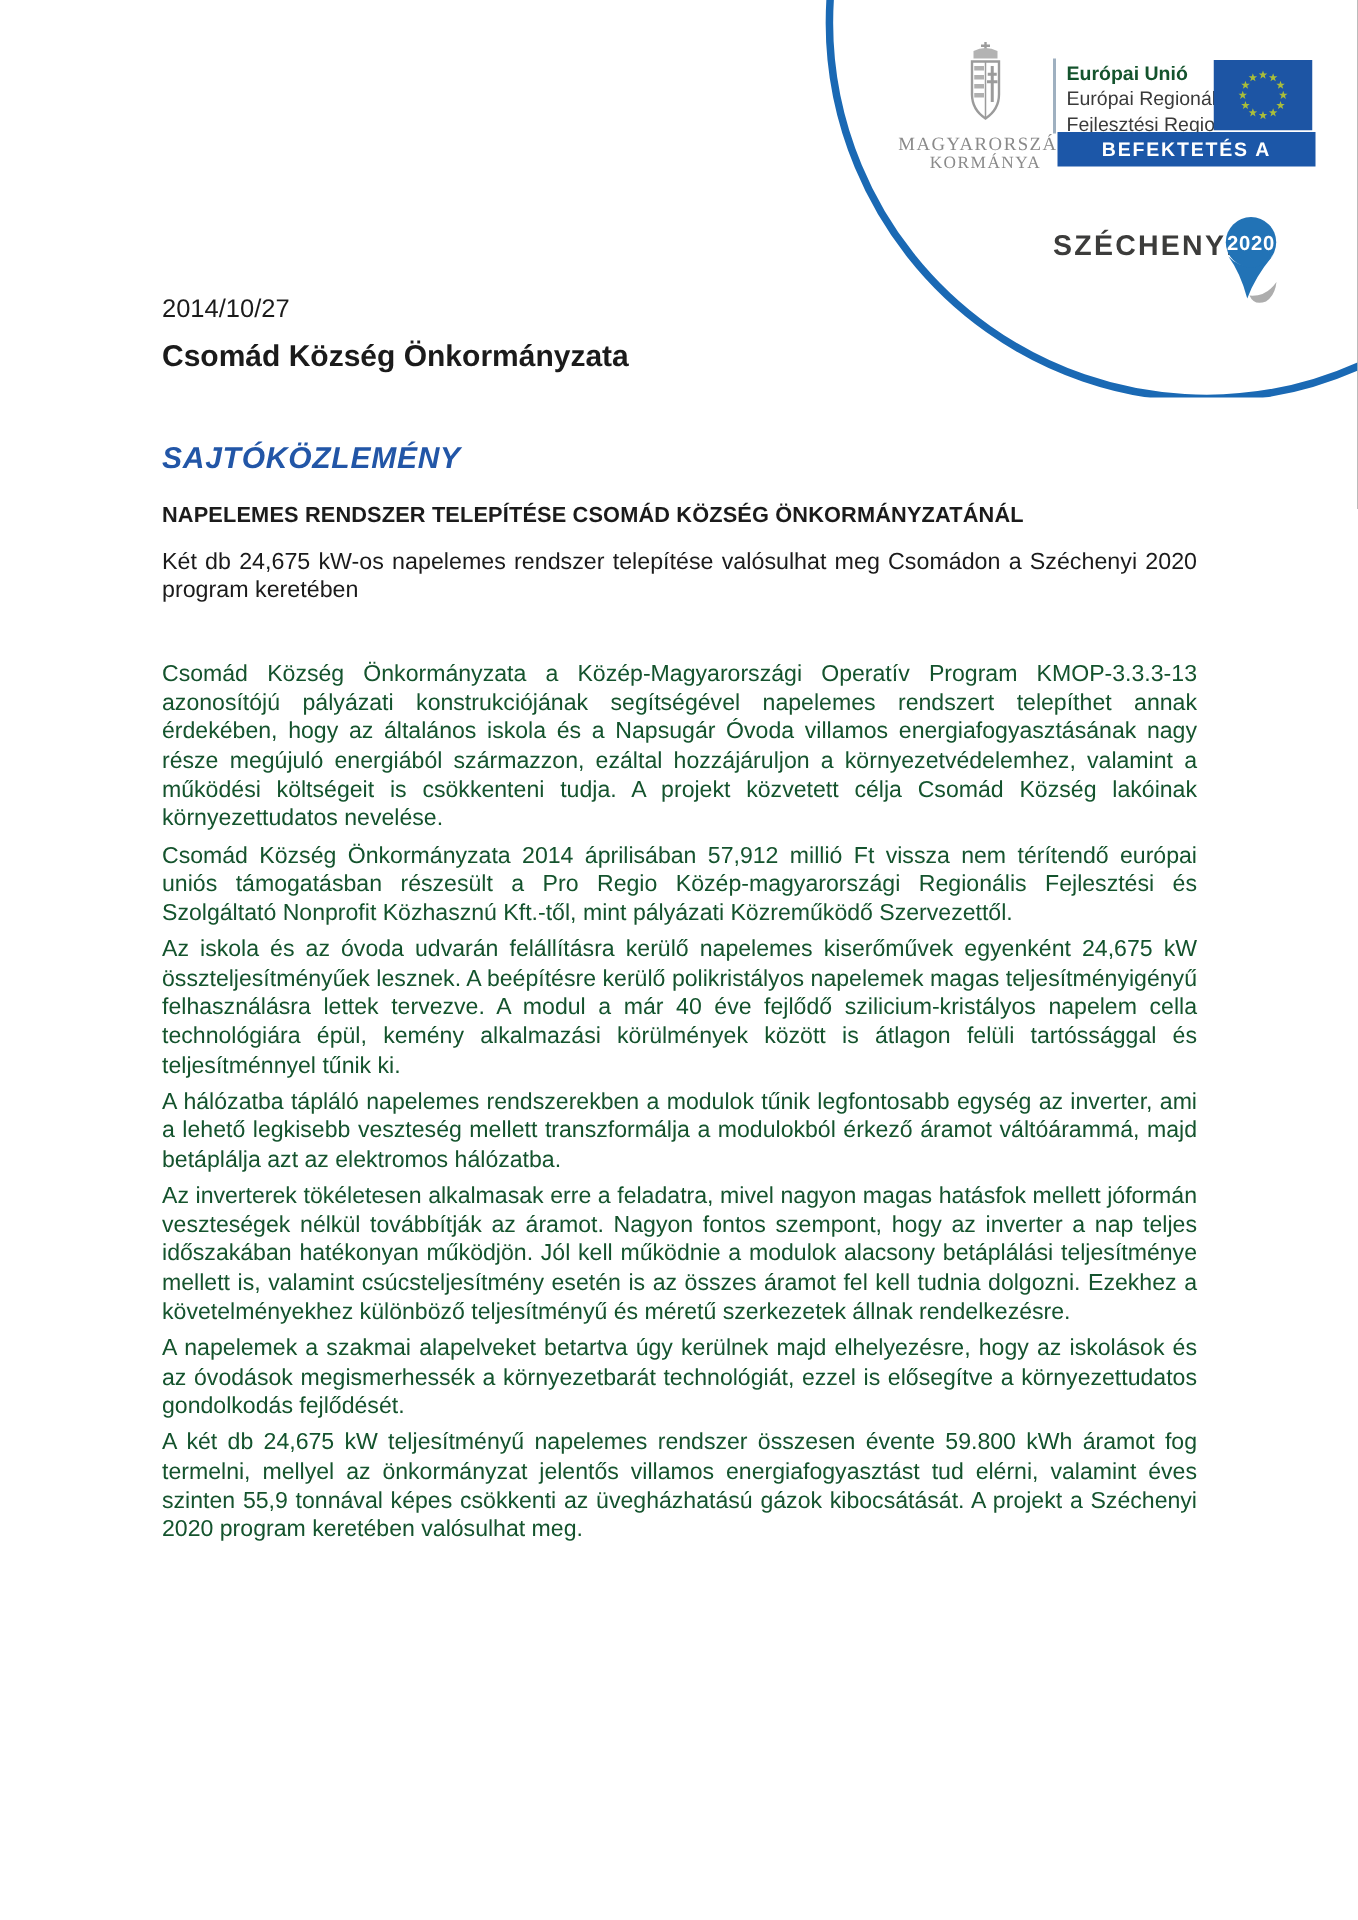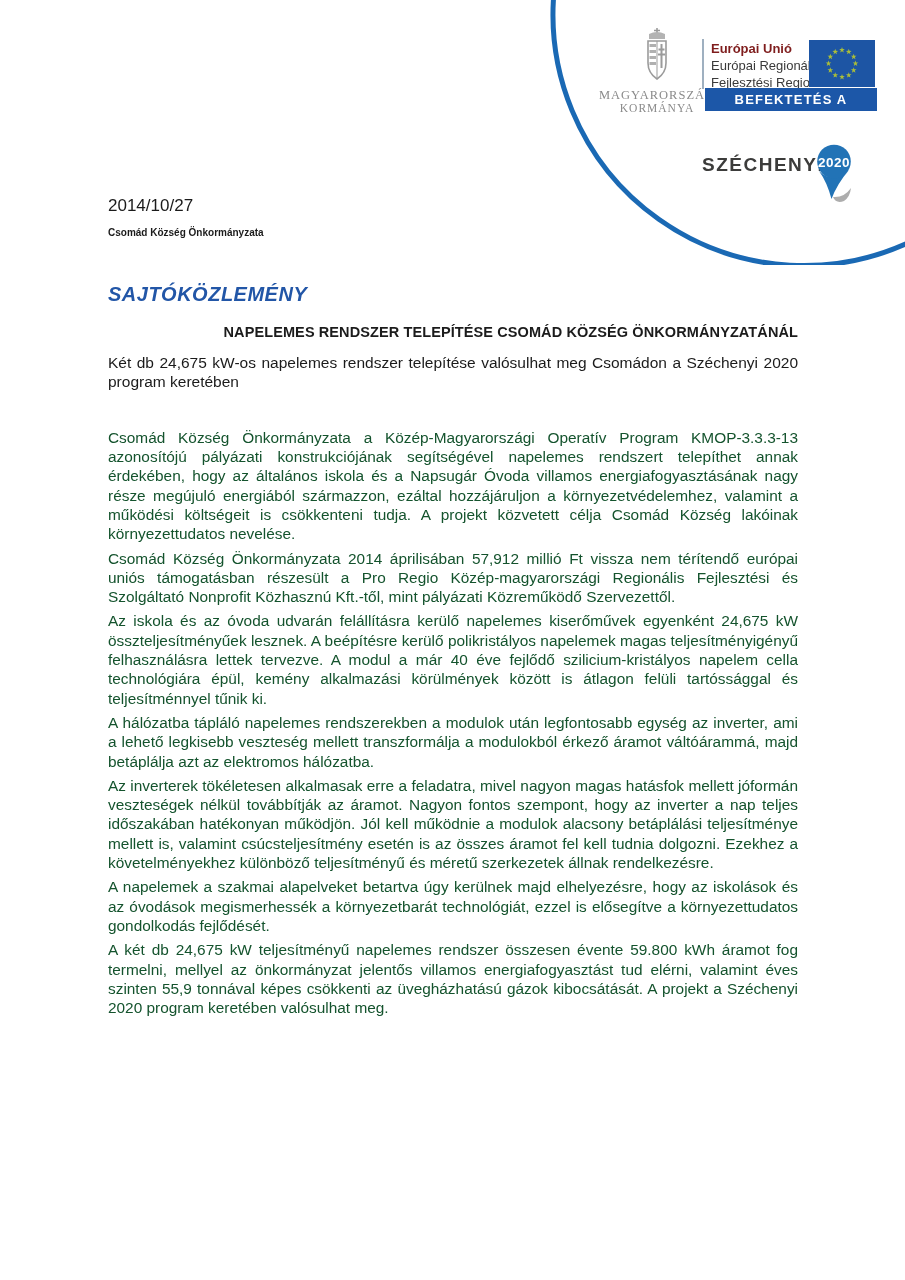--- a/index.html
+++ b/index.html
@@ -14,41 +14,41 @@
   .gov-block{position:absolute;left:597px;top:27px;width:120px;text-align:center;}
   .gov-emblem{display:inline-block;}
   .gov-name{
     font-family:"Liberation Serif","DejaVu Serif",serif;
     color:#8a8a8a;letter-spacing:1px;margin-top:3px;
   }
   .gov-name .l1{font-size:12.5px;line-height:13px;}
   .gov-name .l2{font-size:11.5px;line-height:13px;text-align:center;}
   .eu-divider{position:absolute;left:702px;top:39px;width:2px;height:50px;background:#9fb0c0;}
   .eu-text{position:absolute;left:711px;top:40px;font-size:13px;line-height:17px;color:#3a3a3a;}
-  .eu-text .b{font-weight:bold;color:#7f1d1d;}
+  .eu-text .b{font-weight:bold;color:#14532d;}
   .eu-flag{position:absolute;left:809px;top:40px;}
   .eu-banner{
     position:absolute;left:705px;top:88px;width:172px;height:23px;
     background:#1c57a8;color:#ffffff;font-weight:bold;font-size:13px;
     letter-spacing:1.2px;text-align:center;line-height:23px;
   }
   .sz-word{
     position:absolute;left:702px;top:154px;
     font-size:19px;font-weight:bold;color:#3c3c3b;letter-spacing:1.5px;
   }
   .sz-pin{position:absolute;left:812px;top:144px;}
   
   .content{position:absolute;left:108px;top:196px;width:690px;}
   .date{font-size:17px;margin:0 0 11px;}
-  .org{font-size:10px;font-weight:bold;margin:0;}
+  .org{font-size:20px;font-weight:bold;margin:0;}
   .title{
     margin:41px 0 0;font-size:20px;line-height:30px;font-weight:bold;
     color:#2256a7;letter-spacing:0.5px;font-style:italic;
   }
-  .headline{margin:15px 0 0;font-size:14.5px;font-weight:bold;letter-spacing:0.1px;text-align:right;}
+  .headline{margin:15px 0 0;font-size:14.5px;font-weight:bold;letter-spacing:0.1px;}
   .subheadline{margin:13px 0 0;font-size:15.5px;line-height:19.4px;font-weight:normal;text-align:justify;}
   .bodytext{margin-top:36px;}
   .para{
     margin:0 0 5px;text-align:justify;
     font-size:15.4px;line-height:19.3px;color:#14532d;
   }
 </style>
 </head>
 <body>
 
@@ -123,20 +123,20 @@
     <p class="org">Csomád Község Önkormányzata</p>
 
     <h1 class="title">SAJTÓKÖZLEMÉNY</h1>
     <h2 class="headline">NAPELEMES RENDSZER TELEPÍTÉSE CSOMÁD KÖZSÉG ÖNKORMÁNYZATÁNÁL</h2>
     <h3 class="subheadline">Két db 24,675 kW-os napelemes rendszer telepítése valósulhat meg Csomádon a Széchenyi 2020 program keretében</h3>
 
     <div class="bodytext">
       <p class="para">Csomád Község Önkormányzata a Közép-Magyarországi Operatív Program KMOP-3.3.3-13 azonosítójú pályázati konstrukciójának segítségével napelemes rendszert telepíthet annak érdekében, hogy az általános iskola és a Napsugár Óvoda villamos energiafogyasztásának nagy része megújuló energiából származzon, ezáltal hozzájáruljon a környezetvédelemhez, valamint a működési költségeit is csökkenteni tudja. A projekt közvetett célja Csomád Község lakóinak környezettudatos nevelése.</p>
       <p class="para">Csomád Község Önkormányzata 2014 áprilisában 57,912 millió Ft vissza nem térítendő európai uniós támogatásban részesült a Pro Regio Közép-magyarországi Regionális Fejlesztési és Szolgáltató Nonprofit Közhasznú Kft.-től, mint pályázati Közreműködő Szervezettől.</p>
       <p class="para">Az iskola és az óvoda udvarán felállításra kerülő napelemes kiserőművek egyenként 24,675 kW összteljesítményűek lesznek. A beépítésre kerülő polikristályos napelemek magas teljesítményigényű felhasználásra lettek tervezve. A modul a már 40 éve fejlődő szilicium-kristályos napelem cella technológiára épül, kemény alkalmazási körülmények között is átlagon felüli tartóssággal és teljesítménnyel tűnik ki.</p>
-      <p class="para">A hálózatba tápláló napelemes rendszerekben a modulok után legfontosabb egység az inverter, ami a lehető legkisebb veszteség mellett transzformálja a modulokból érkező áramot váltóárammá, majd betáplálja azt az elektromos hálózatba.</p>
+      <p class="para">A hálózatba tápláló napelemes rendszerekben a modulok tűnik legfontosabb egység az inverter, ami a lehető legkisebb veszteség mellett transzformálja a modulokból érkező áramot váltóárammá, majd betáplálja azt az elektromos hálózatba.</p>
       <p class="para">Az inverterek tökéletesen alkalmasak erre a feladatra, mivel nagyon magas hatásfok mellett jóformán veszteségek nélkül továbbítják az áramot. Nagyon fontos szempont, hogy az inverter a nap teljes időszakában hatékonyan működjön. Jól kell működnie a modulok alacsony betáplálási teljesítménye mellett is, valamint csúcsteljesítmény esetén is az összes áramot fel kell tudnia dolgozni. Ezekhez a követelményekhez különböző teljesítményű és méretű szerkezetek állnak rendelkezésre.</p>
       <p class="para">A napelemek a szakmai alapelveket betartva úgy kerülnek majd elhelyezésre, hogy az iskolások és az óvodások megismerhessék a környezetbarát technológiát, ezzel is elősegítve a környezettudatos gondolkodás fejlődését.</p>
       <p class="para">A két db 24,675 kW teljesítményű napelemes rendszer összesen évente 59.800 kWh áramot fog termelni, mellyel az önkormányzat jelentős villamos energiafogyasztást tud elérni, valamint éves szinten 55,9 tonnával képes csökkenti az üvegházhatású gázok kibocsátását. A projekt a Széchenyi 2020 program keretében valósulhat meg.</p>
     </div>
   </div>
 
 </div>
 
 </body></html>

